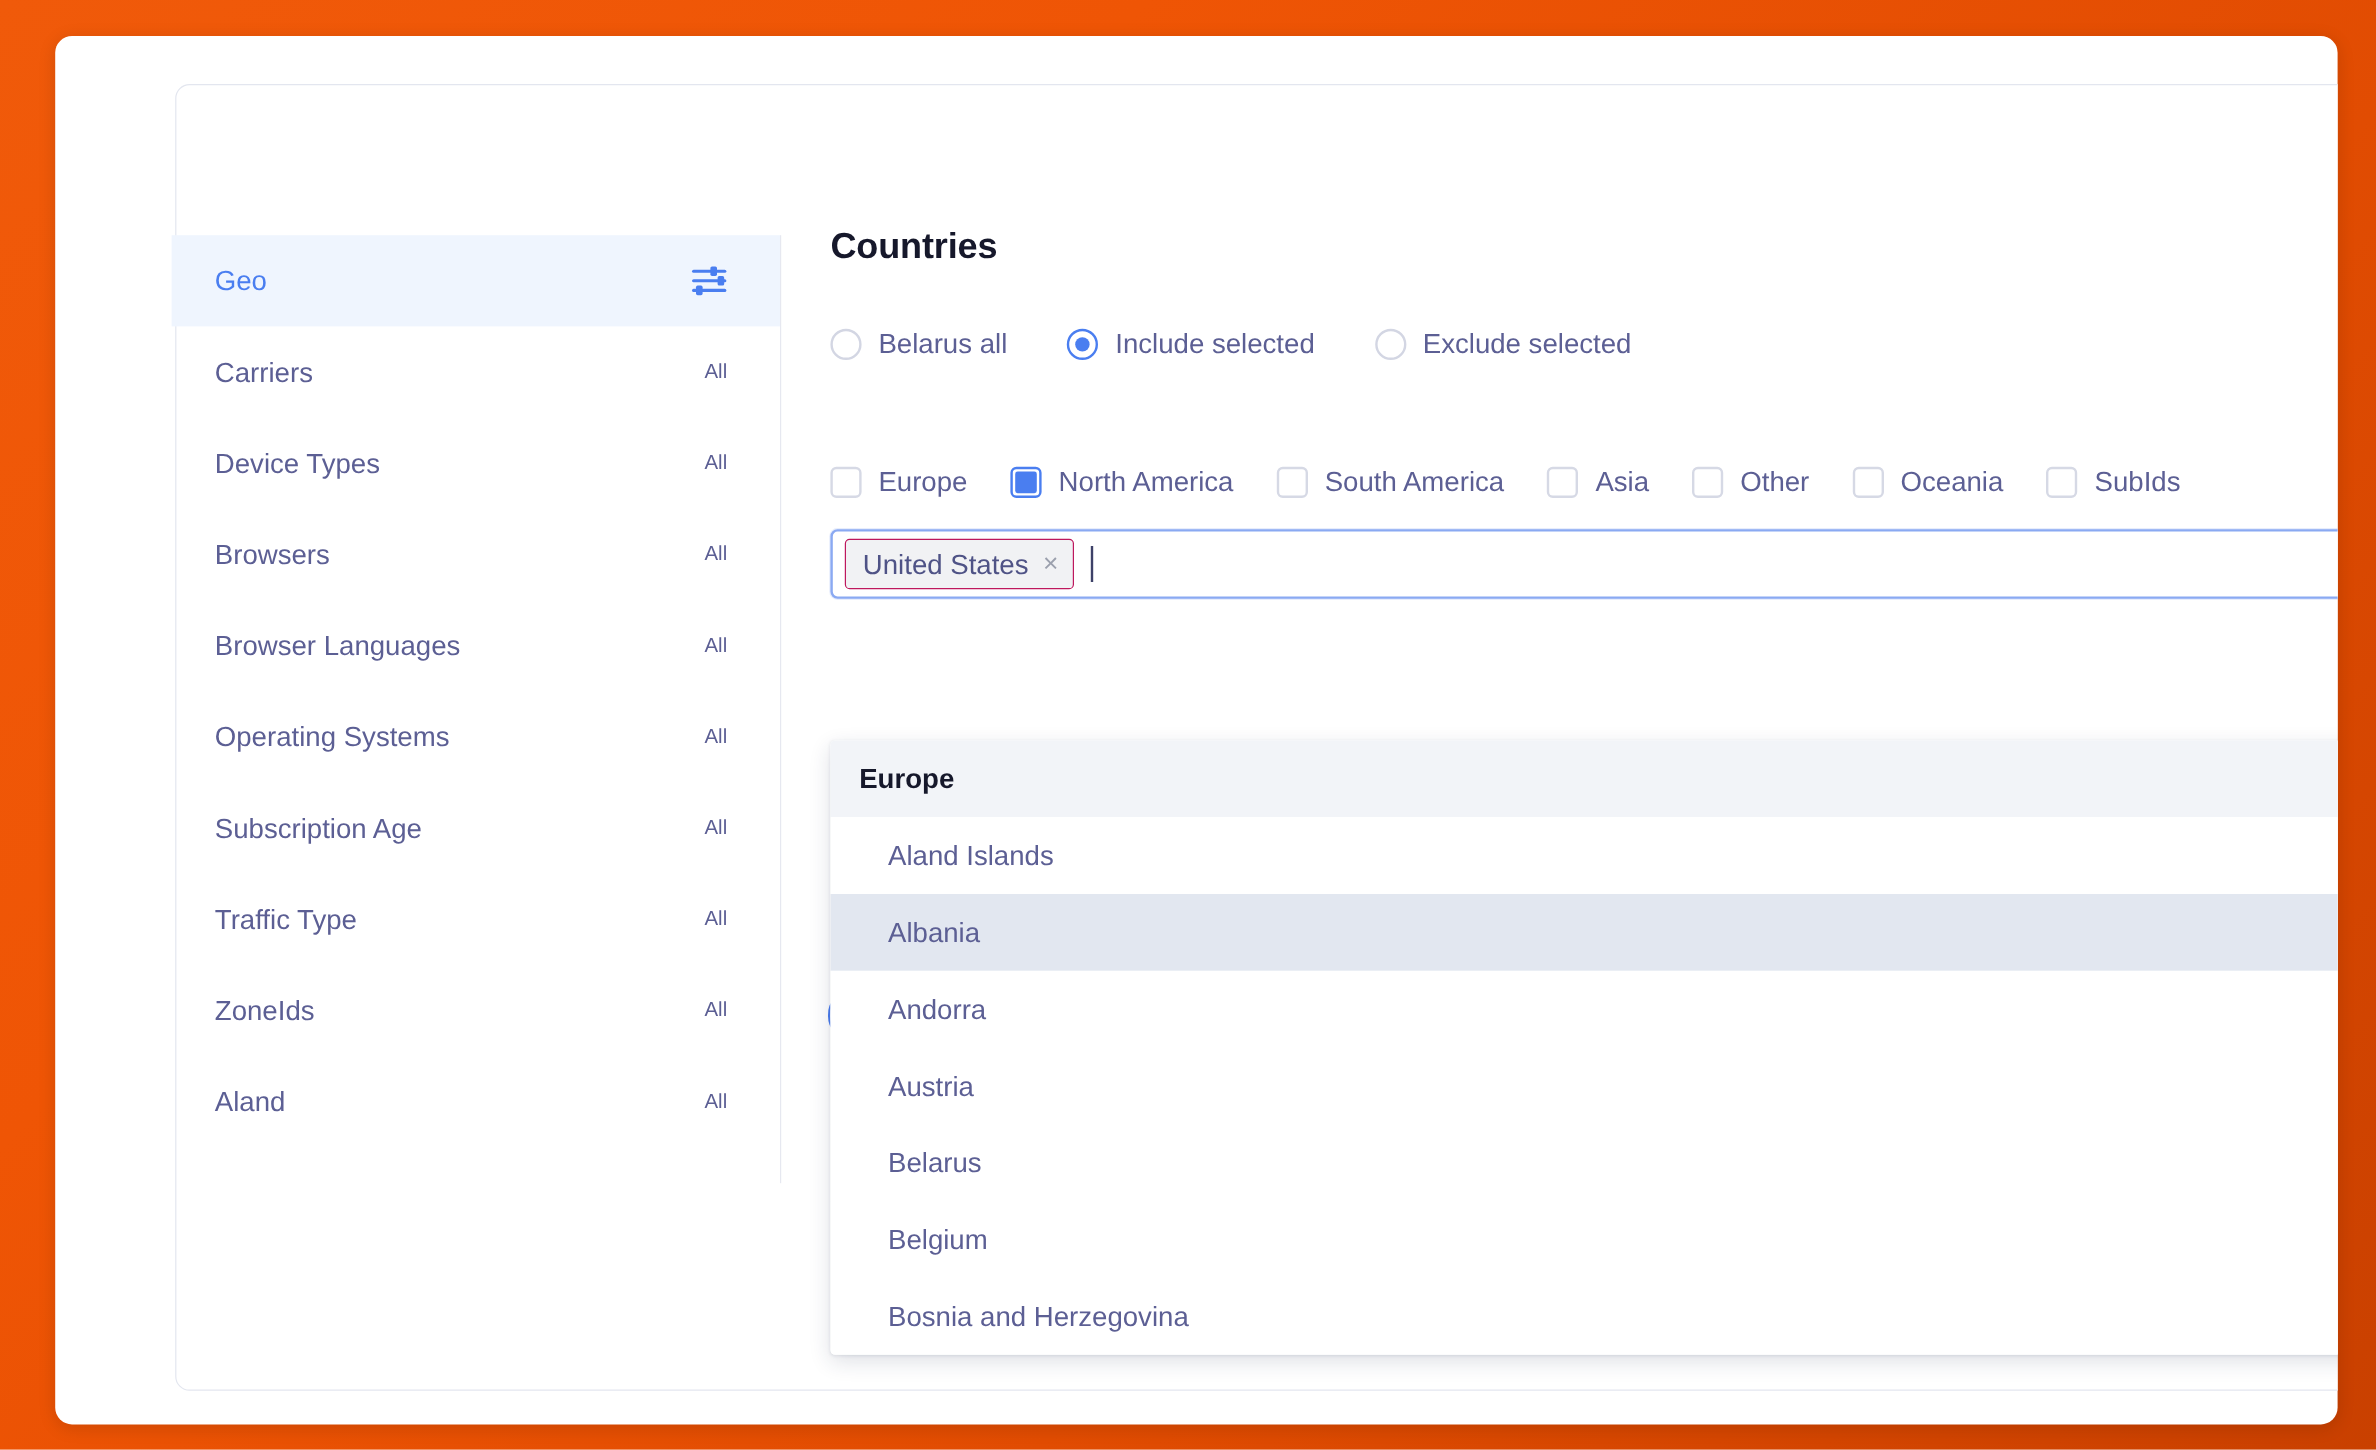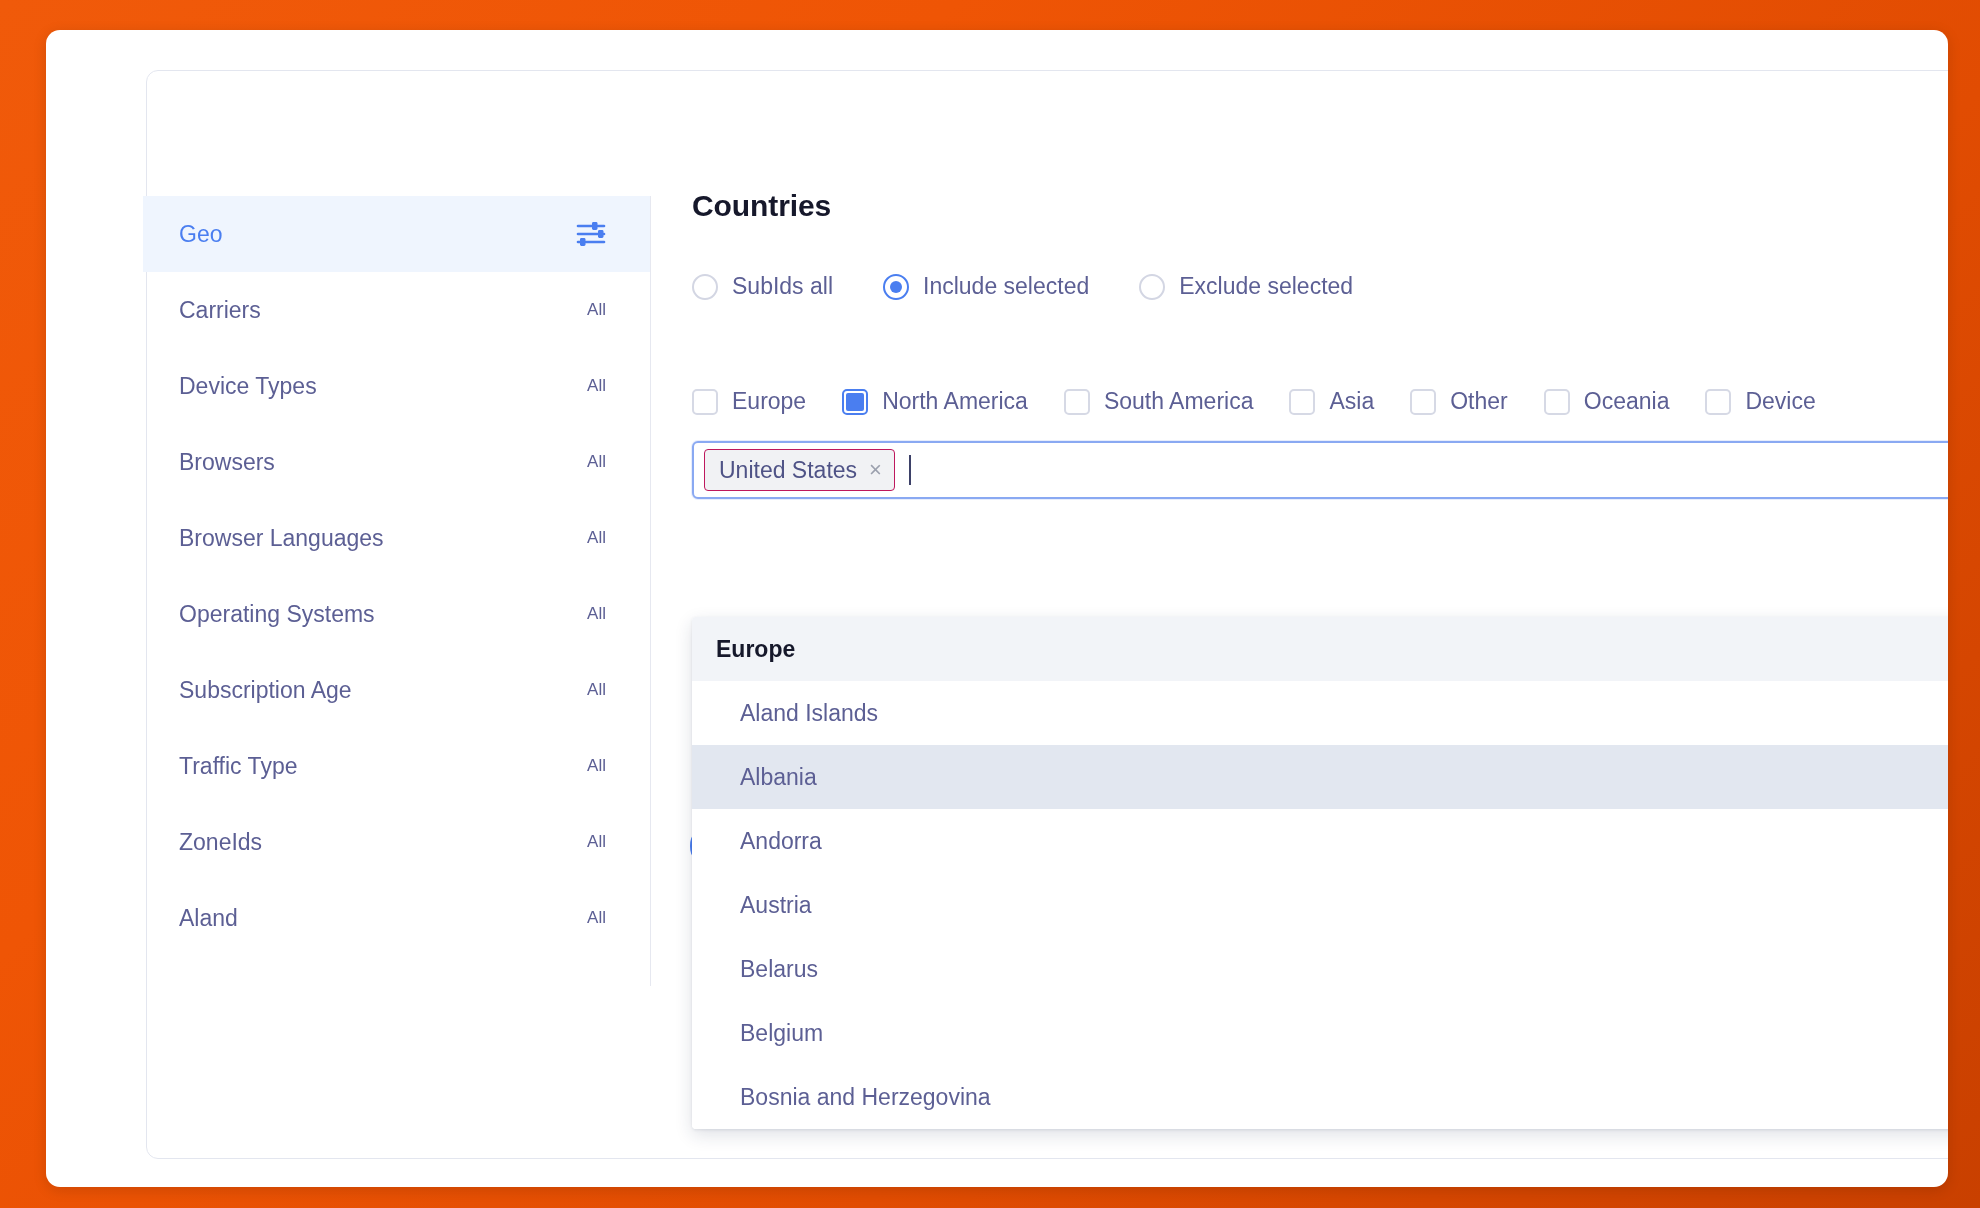--- a/index.html
+++ b/index.html
@@ -336,21 +336,21 @@
         </div>
       </nav>
 
     <div id="main">
 
       <div id="section-title">Countries</div>
 
       <div id="radio-row">
           <div class="radio-opt">
             <span class="radio-dot"></span>
-            <span class="radio-label">SubIds all</span>
+            <span class="radio-label">Belarus all</span>
           </div>
           <div class="radio-opt checked">
             <span class="radio-dot"></span>
             <span class="radio-label">Include selected</span>
           </div>
           <div class="radio-opt">
             <span class="radio-dot"></span>
             <span class="radio-label">Exclude selected</span>
           </div>
         </div>
@@ -375,21 +375,21 @@
           <div class="region-opt">
             <span class="region-box"></span>
             <span class="region-label">Other</span>
           </div>
           <div class="region-opt">
             <span class="region-box"></span>
             <span class="region-label">Oceania</span>
           </div>
           <div class="region-opt">
             <span class="region-box"></span>
-            <span class="region-label">Device</span>
+            <span class="region-label">SubIds</span>
           </div>
         </div>
 
       <div id="country-input">
         <div id="tag-host"><span class="tag">
               <span class="tag-label">United States</span>
               <span class="tag-x">×</span>
             </span></div>
         <div id="caret"></div>
       </div>

